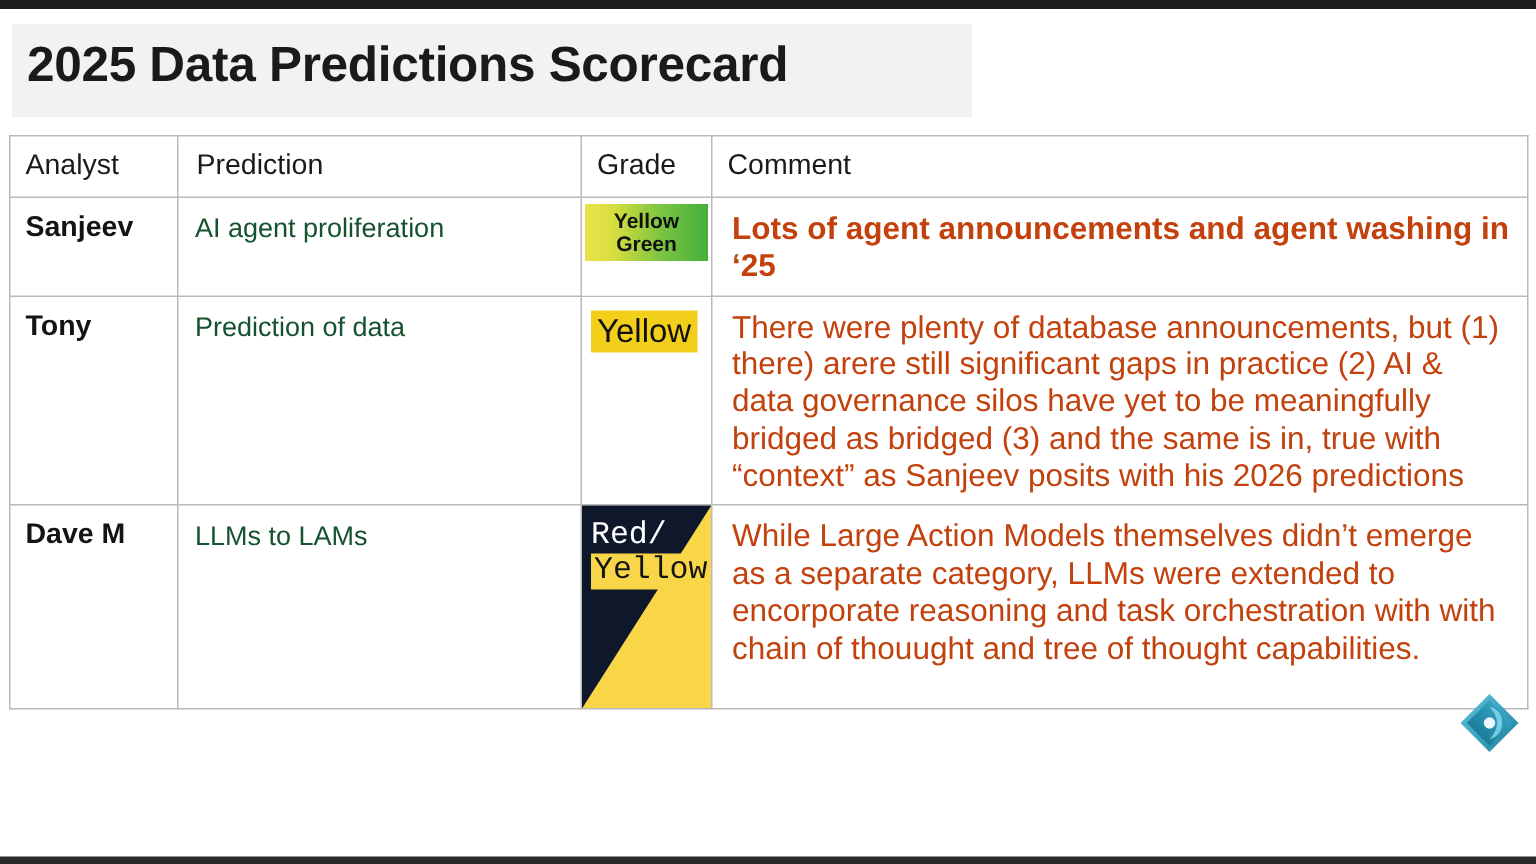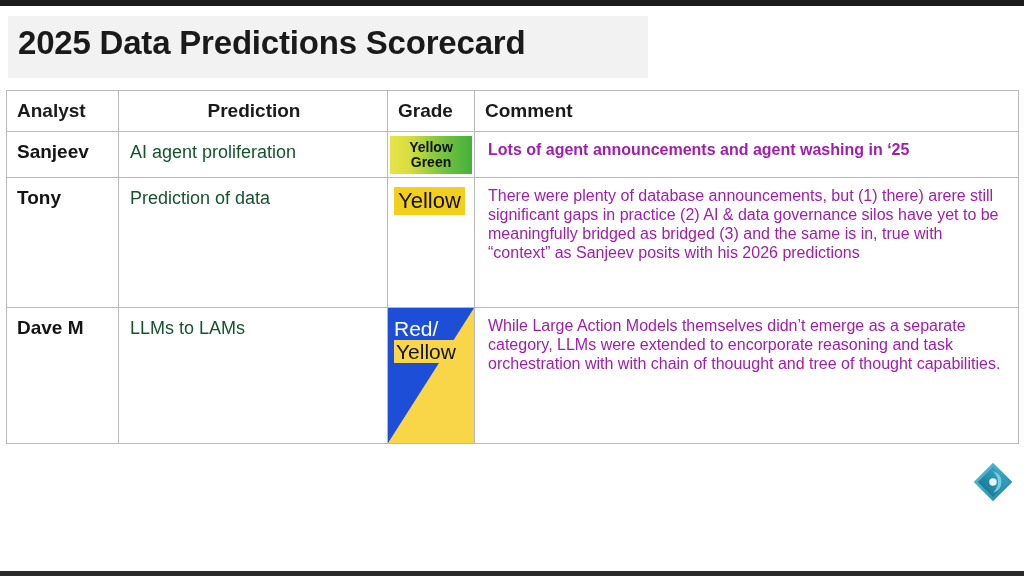--- a/index.html
+++ b/index.html
@@ -73,44 +73,44 @@
   .col-grade     { width: 87px; }
   .col-comment   { width: 544px; }
 
   thead td {
     background: #efefef;
     height: 40px;
     vertical-align: middle;
   }
   .hdr {
     font-size: 19px;
-    font-weight: bold;
+    font-weight: normal;
     color: #1a1a1a;
     padding: 0 10px;
     line-height: 40px;
     white-space: nowrap;
   }
-  .hdr.pad-more { padding-left: 12px; text-align: center; }
+  .hdr.pad-more { padding-left: 12px; }
 
   .cell-analyst {
     font-size: 19px;
     font-weight: bold;
     color: #141414;
     padding: 9px 0 0 10px;
     white-space: nowrap;
   }
   .cell-prediction {
     font-size: 18px;
     color: #14532d;
     padding: 10px 8px 0 11px;
     line-height: 1.2;
   }
   .cell-comment {
-    font-size: 16px;
-    color: #a21caf;
+    font-size: 21px;
+    color: #c2410c;
     padding: 9px 10px 6px 13px;
     line-height: 1.18;
   }
   .cell-comment.bold { font-weight: bold; }
 
   
   .grade-cell { position: relative; padding: 0; }
 
   
   .grade-gradient {
@@ -146,22 +146,23 @@
     background: #4aa85a;
     color: #0e2a12;
     font-size: 21px;
     margin-left: 8px;
   }
 
   
   .grade-split {
     position: absolute;
     inset: 0;
-    background: #1d4ed8;
+    background: #0f172a;
     overflow: hidden;
+    font-family: Liberation Mono, monospace;
   }
   .grade-split .wedge {
     position: absolute;
     inset: 0;
     background: #f8d648;
     clip-path: polygon(100% 0%, 100% 100%, 0% 100%);
   }
   .grade-split .lbl {
     position: absolute;
     left: 6px; top: 9px;

